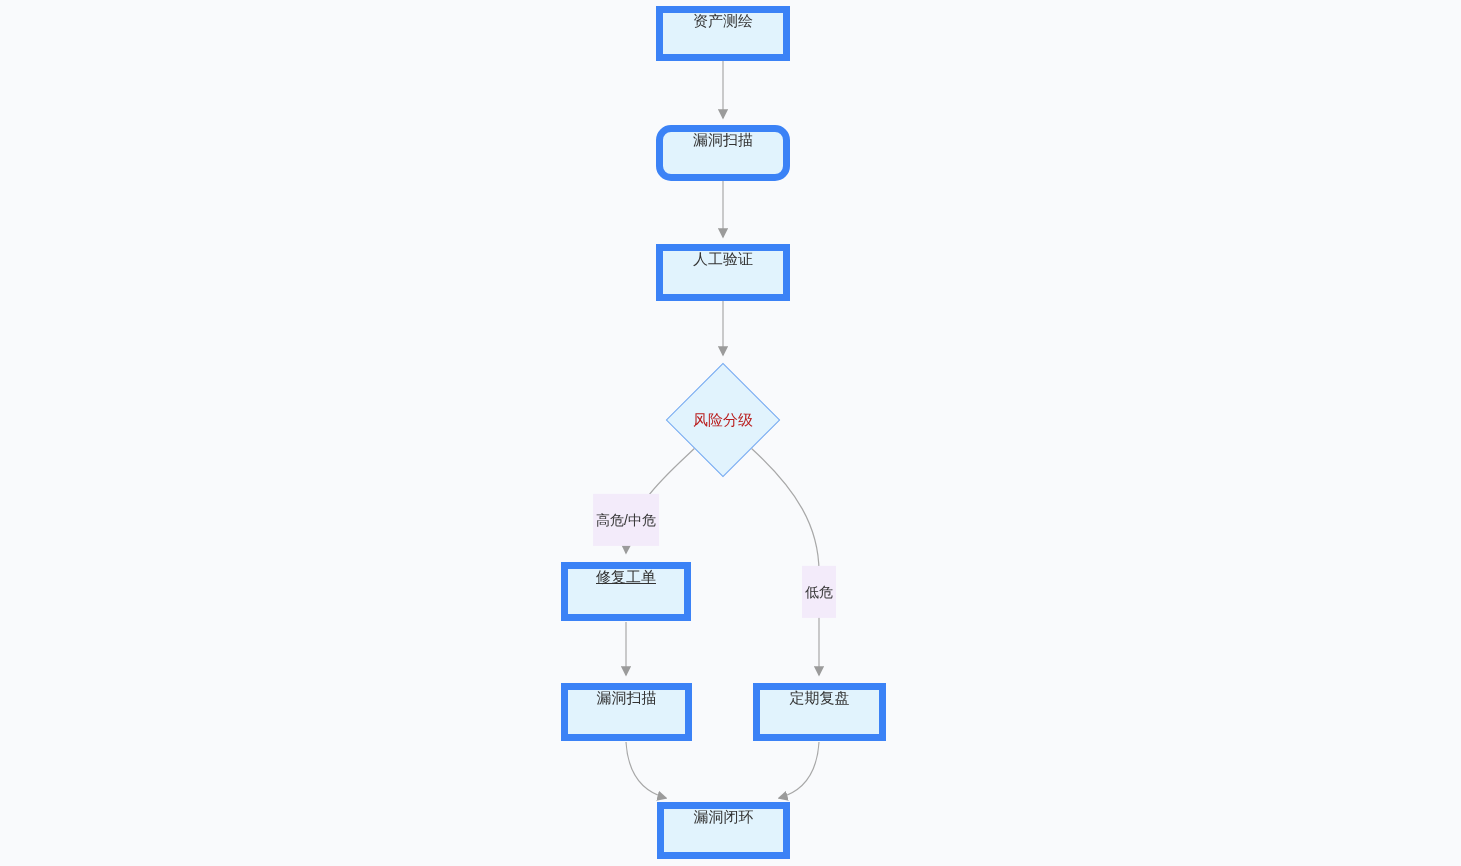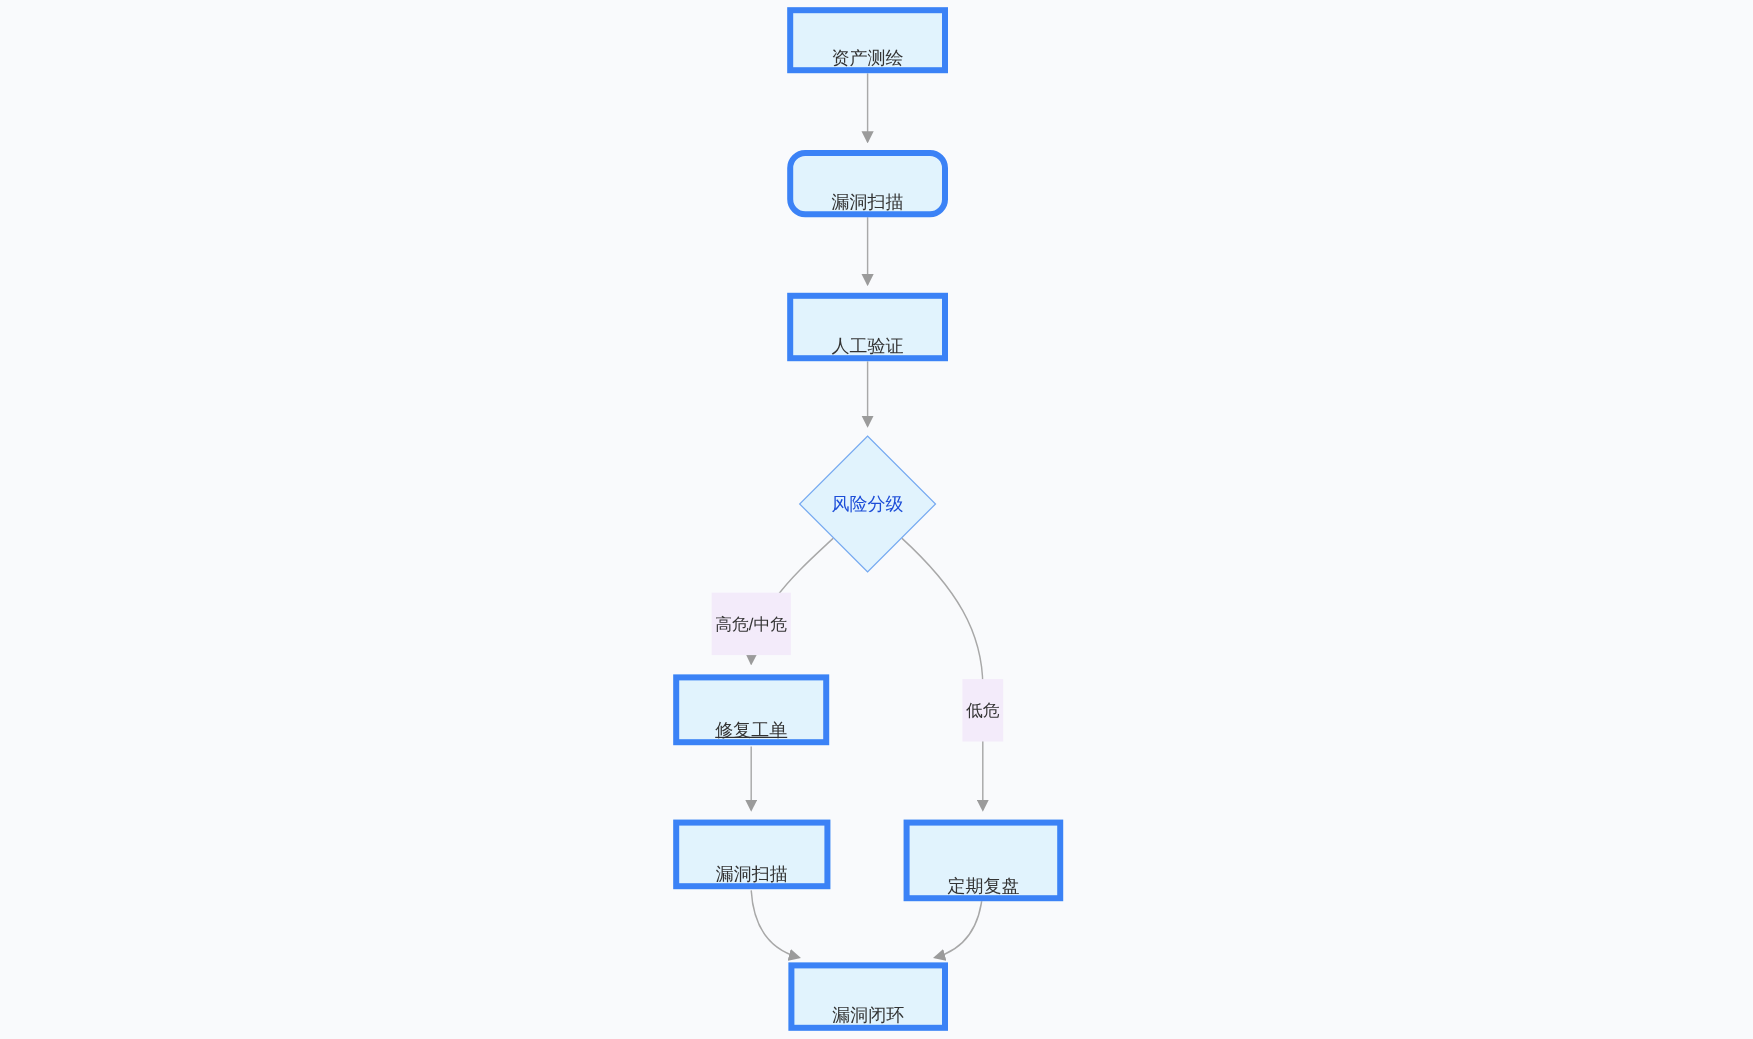--- a/index.html
+++ b/index.html
@@ -27,23 +27,23 @@
   }
   .edges-layer path.edge {
     fill: none;
     stroke: #a8a8a8;
     stroke-width: 1.2px;
   }
   .node {
     position: absolute;
     box-sizing: border-box;
     background: #e1f3fd;
-    border: 5px solid #3b82f6;
+    border: 7px solid #3b82f6;
     display: flex;
-    align-items: flex-end;
+    align-items: flex-start;
     justify-content: center;
     color: #333333;
     font-size: 15px;
   }
   .node-label {
     white-space: nowrap;
     line-height: 1;
   }
   .diamond-wrap {
     position: absolute;
@@ -57,21 +57,21 @@
     top: 50%;
     width: 81px;
     height: 81px;
     transform: translate(-50%, -50%) rotate(45deg);
     background: #e1f3fd;
     border: 1px solid #76a9f1;
     box-sizing: border-box;
   }
   .diamond-label {
     position: relative;
-    color: #1d4ed8;
+    color: #b91c1c;
     font-size: 15px;
     z-index: 2;
   }
   .edge-label {
     position: absolute;
     transform: translate(-50%, -50%);
     background: #f3ebfa;
     color: #333333;
     font-size: 14px;
     line-height: 1.3;
@@ -119,21 +119,21 @@
   </div>
 
   <div class="node" style="left:561px; top:562px; width:130px; height:59px;text-decoration:underline;">
     <span class="node-label">修复工单</span>
   </div>
 
   <div class="node" style="left:561px; top:683px; width:131px; height:58px;">
     <span class="node-label">漏洞扫描</span>
   </div>
 
-  <div class="node" style="left:753px; top:683px; width:133px; height:68px;">
+  <div class="node" style="left:753px; top:683px; width:133px; height:58px;">
     <span class="node-label">定期复盘</span>
   </div>
 
   <div class="node" style="left:657px; top:802px; width:133px; height:57px;">
     <span class="node-label">漏洞闭环</span>
   </div>
 
   <div class="edge-label" style="left:626px; top:520px;">高危/中危</div>
 
   <div class="edge-label" style="left:819px; top:592px;">低危</div>

